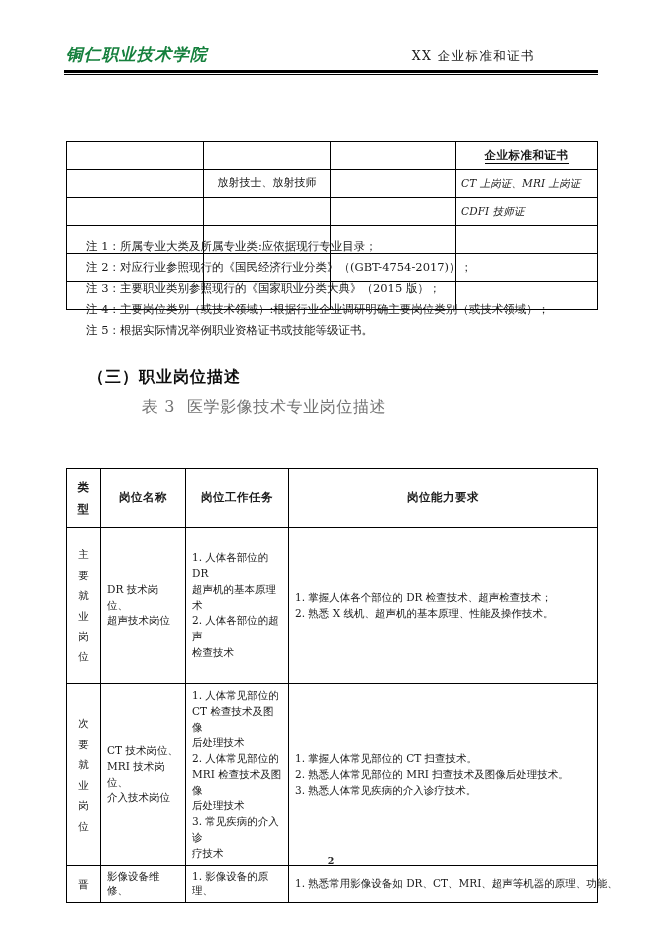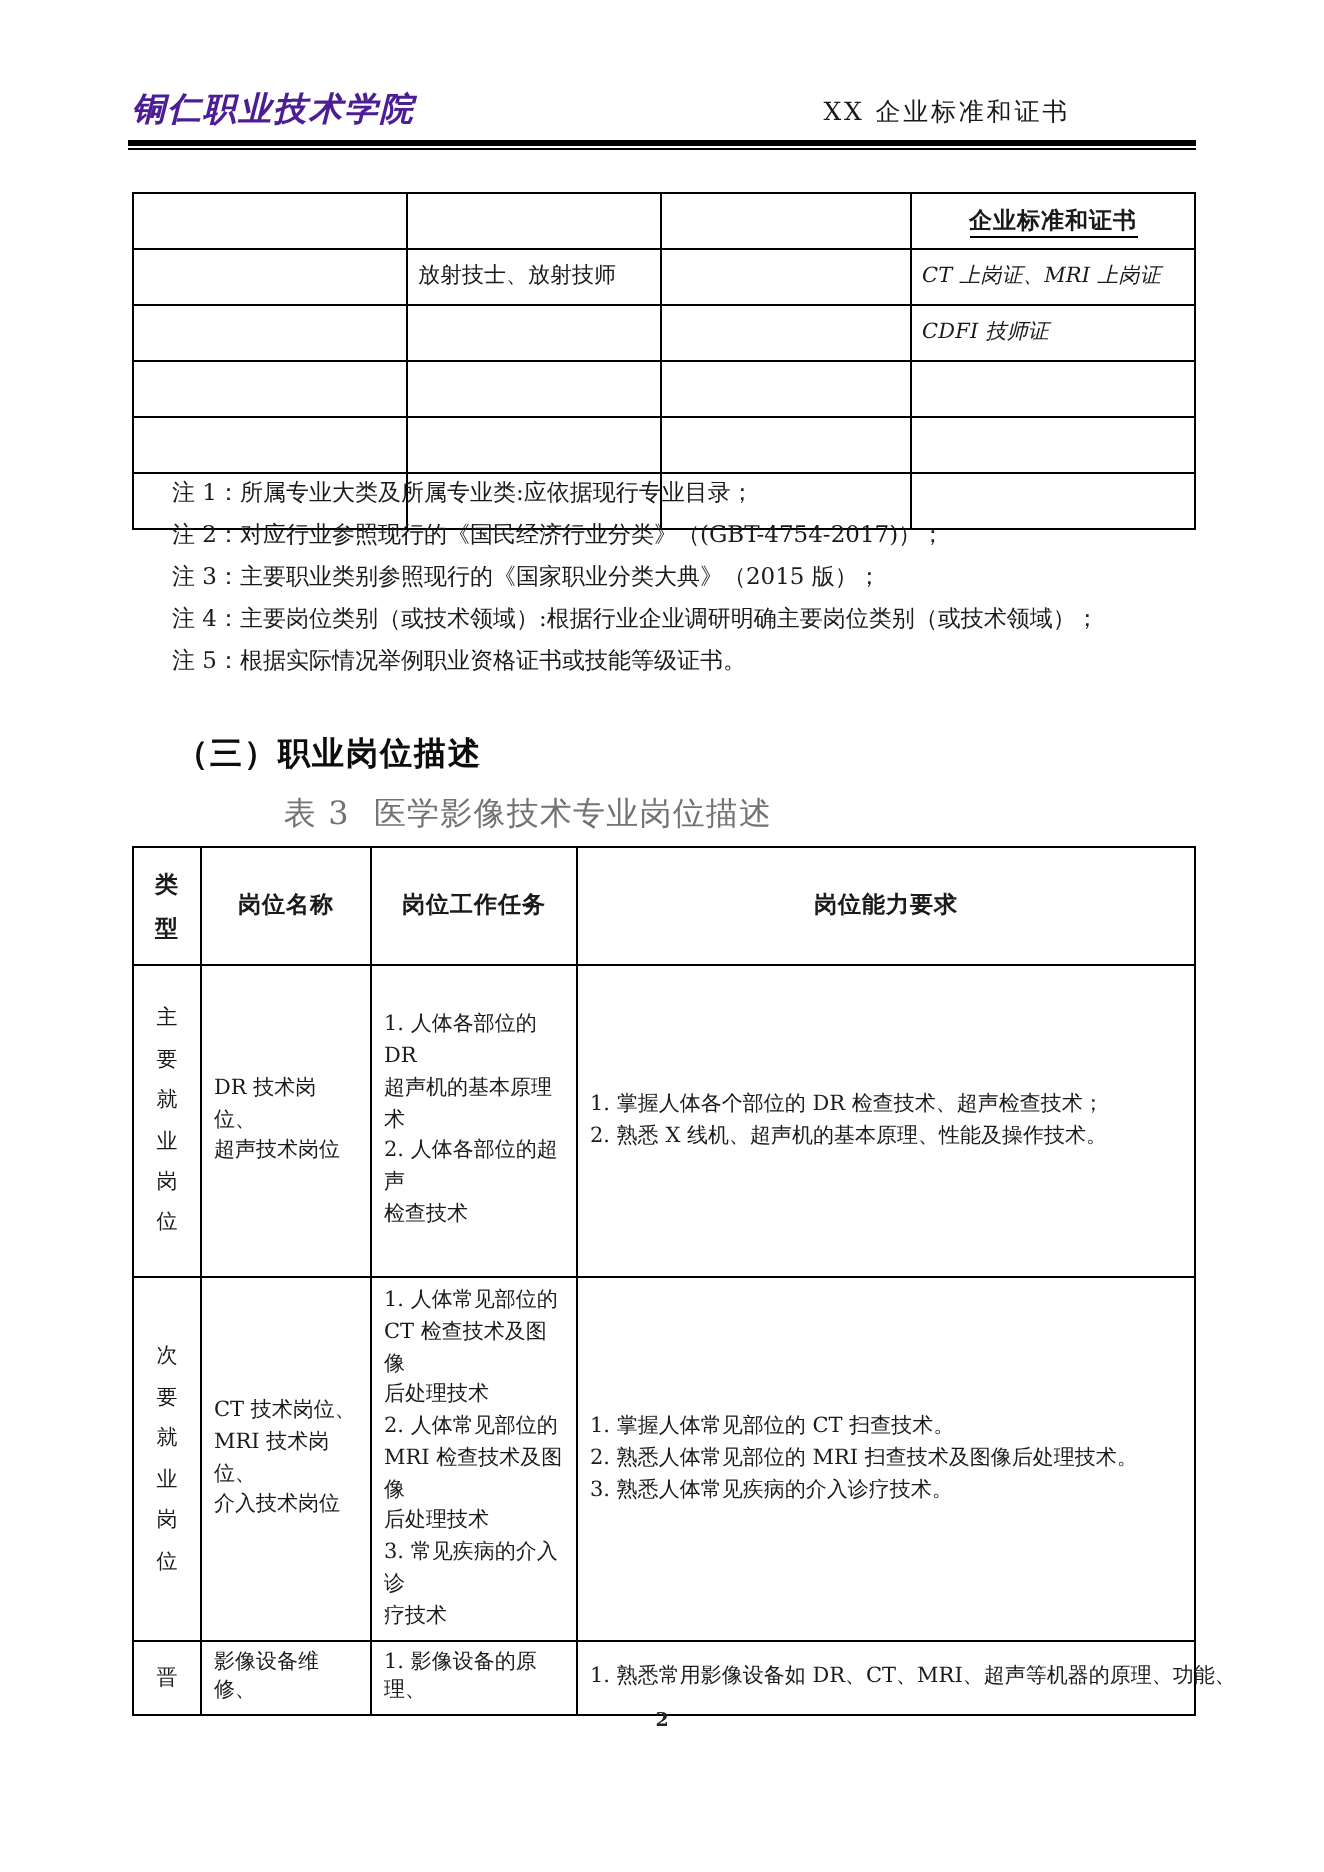--- a/index.html
+++ b/index.html
@@ -33,21 +33,21 @@
     display: flex;
     align-items: flex-end;
     justify-content: space-between;
   }
   .header-left {
     font-family: "DejaVu Serif", "Liberation Serif", serif;
     font-size: 16.5px;
     font-weight: bold;
     font-style: italic;
     letter-spacing: 1.2px;
-    color: #4c1d95;
+    color: #15803d;
     white-space: nowrap;
     text-align: center;
   }
   .header-right {
     font-size: 12.5px;
     letter-spacing: 1.4px;
     color: #1a1a1a;
     white-space: nowrap;
     padding-right: 62px;
     padding-bottom: 1px;
@@ -72,20 +72,21 @@
     width: 100%;
     height: 1px;
     background: #000;
   }
 
   
   table.doc-table {
     border-collapse: collapse;
     table-layout: fixed;
     position: absolute;
+    margin-top: 45px;
   }
   table.doc-table td, table.doc-table th {
     border: 1px solid #000;
     vertical-align: middle;
     padding: 2px 5px;
     font-size: 10.5px;
     line-height: 1.5;
     font-weight: normal;
     text-align: left;
   }
@@ -103,21 +104,21 @@
     text-align: center;
     font-weight: bold;
     font-size: 11.5px;
     letter-spacing: 0.5px;
   }
   #cert-table td.hdr span {
     border-bottom: 1px solid #000;
     padding-bottom: 1px;
   }
   #cert-table td.ctr {
-    text-align: left;
+    text-align: center;
     font-size: 11px;
   }
   #cert-table td.cert {
     font-size: 10.5px;
     letter-spacing: 0.1px;
     font-style: italic;
   }
 
   
   .notes {

